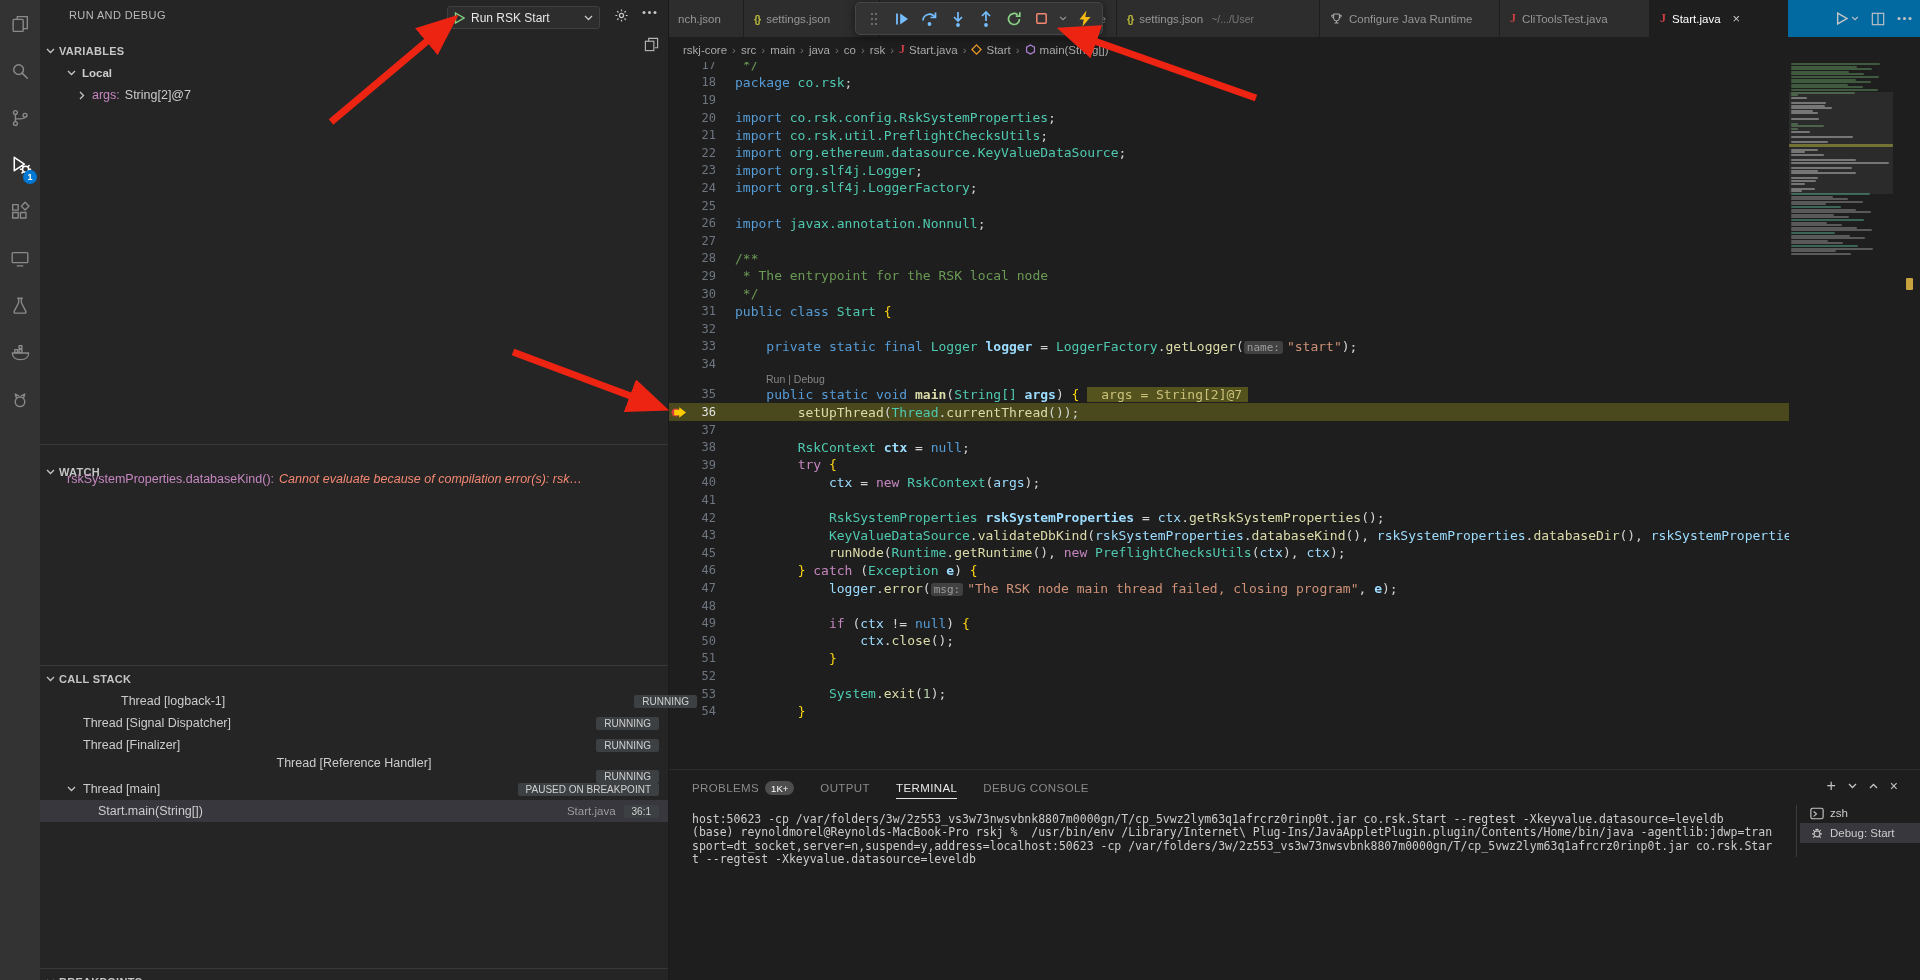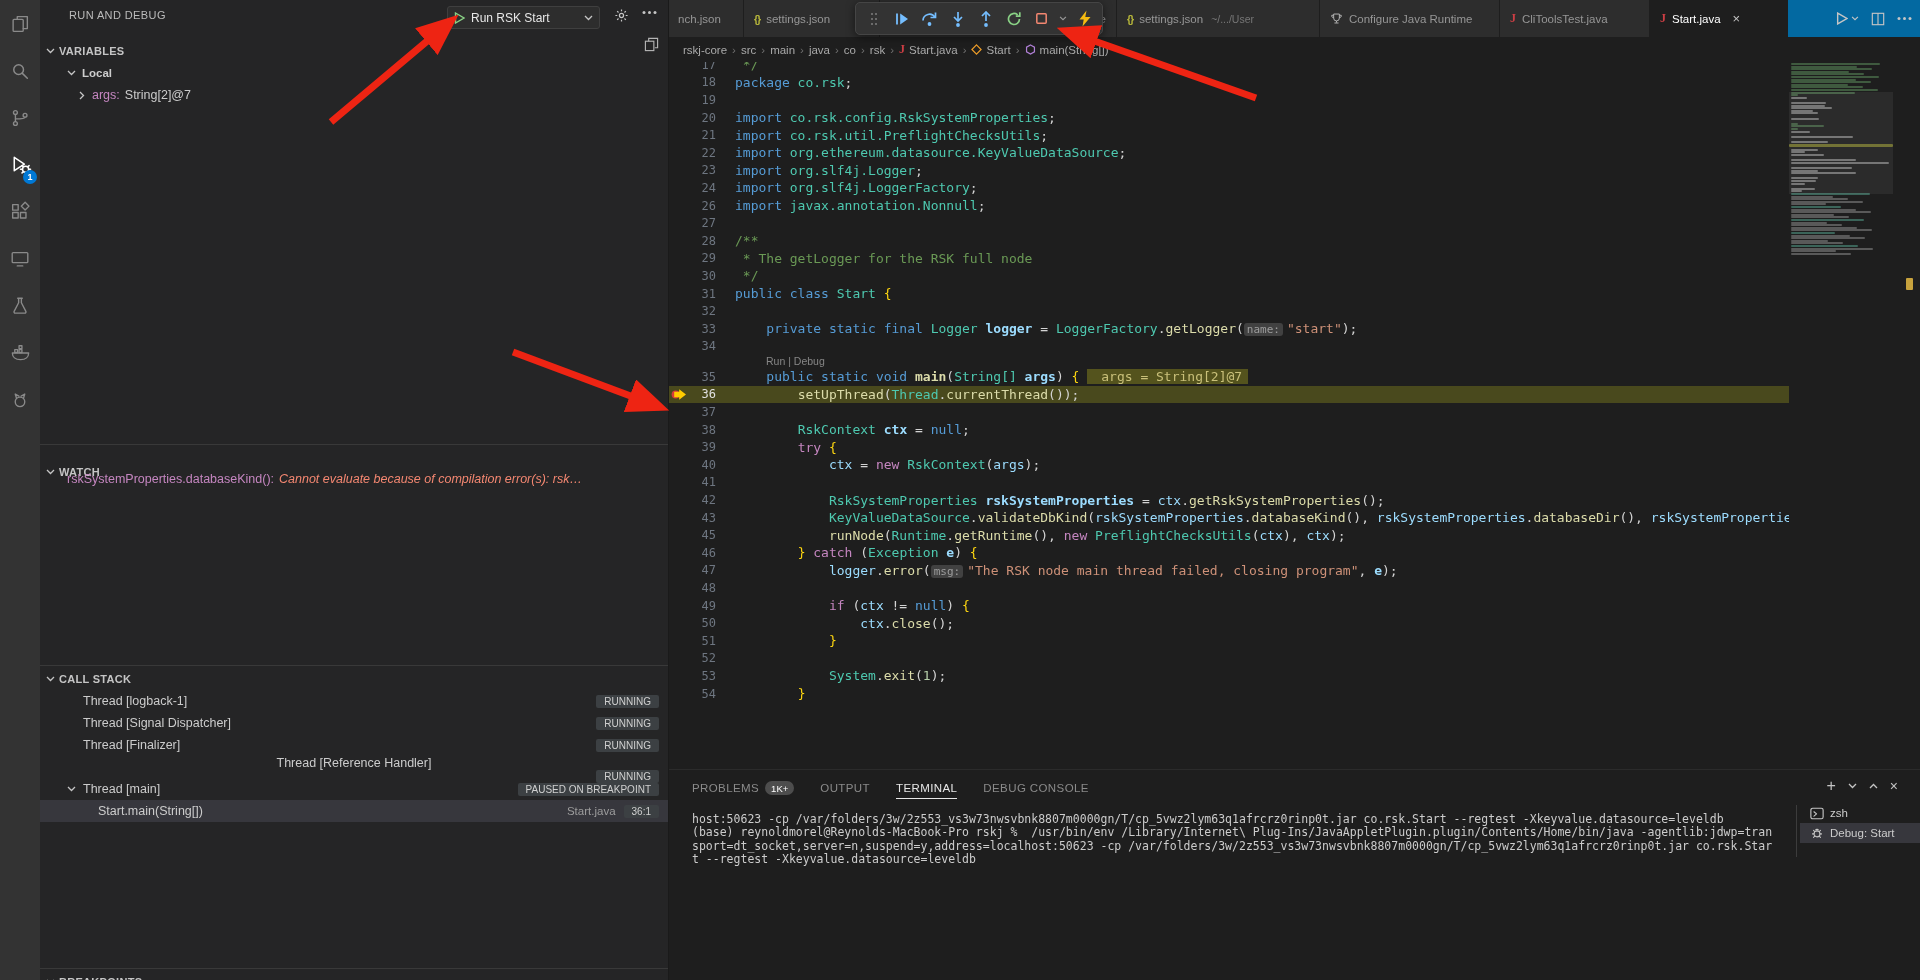--- a/index.html
+++ b/index.html
@@ -275,21 +275,21 @@
     <div class="divider" style="top:665px"></div>
     <div class="sec-head" style="top:668px">
       <span class="chev">
           <svg width="9" height="6" viewBox="0 0 9 6">
             <path d="M1 1 L4.5 4.5 L8 1" fill="none" stroke="#c5c5c5" stroke-width="1.3"></path>
           </svg>
         </span>
       <span>CALL STACK</span>
     </div>
     <div id="callStack">
-        <div class="row" style="top: 690px;">
+        <div class="row" style="top: 690px; margin-left: 38px;">
           <span style="margin-left:43px"></span>
           <span>Thread [logback-1]</span>
           <span class="pill">RUNNING</span>
         </div>
         <div class="row" style="top: 712px;">
           <span style="margin-left:43px"></span>
           <span>Thread [Signal Dispatcher]</span>
           <span class="pill">RUNNING</span>
         </div>
         <div class="row" style="top: 734px;">
@@ -478,37 +478,42 @@
         <span class="lnum">23</span>
         <span class="ltext"><span class="c-kw">import</span><span class="c-type"> org.slf4j.Logger</span><span class="c-txt">;</span></span>
       </div>
       <div class="code-row">
         <span class="glyph"></span>
         <span class="lnum">24</span>
         <span class="ltext"><span class="c-kw">import</span><span class="c-type"> org.slf4j.LoggerFactory</span><span class="c-txt">;</span></span>
       </div>
       <div class="code-row">
         <span class="glyph"></span>
+        <span class="lnum">25</span>
+        <span class="ltext"></span>
+      </div>
+      <div class="code-row">
+        <span class="glyph"></span>
         <span class="lnum">26</span>
         <span class="ltext"><span class="c-kw">import</span><span class="c-type"> javax.annotation.Nonnull</span><span class="c-txt">;</span></span>
       </div>
       <div class="code-row">
         <span class="glyph"></span>
         <span class="lnum">27</span>
         <span class="ltext"></span>
       </div>
       <div class="code-row">
         <span class="glyph"></span>
         <span class="lnum">28</span>
         <span class="ltext"><span class="c-cmt">/**</span></span>
       </div>
       <div class="code-row">
         <span class="glyph"></span>
         <span class="lnum">29</span>
-        <span class="ltext"><span class="c-cmt"> * The getLogger for the RSK full node</span></span>
+        <span class="ltext"><span class="c-cmt"> * The entrypoint for the RSK local node</span></span>
       </div>
       <div class="code-row">
         <span class="glyph"></span>
         <span class="lnum">30</span>
         <span class="ltext"><span class="c-cmt"> */</span></span>
       </div>
       <div class="code-row">
         <span class="glyph"></span>
         <span class="lnum">31</span>
         <span class="ltext"><span class="c-kw">public class</span><span class="c-type"> Start</span><span class="c-brace"> {</span></span>

